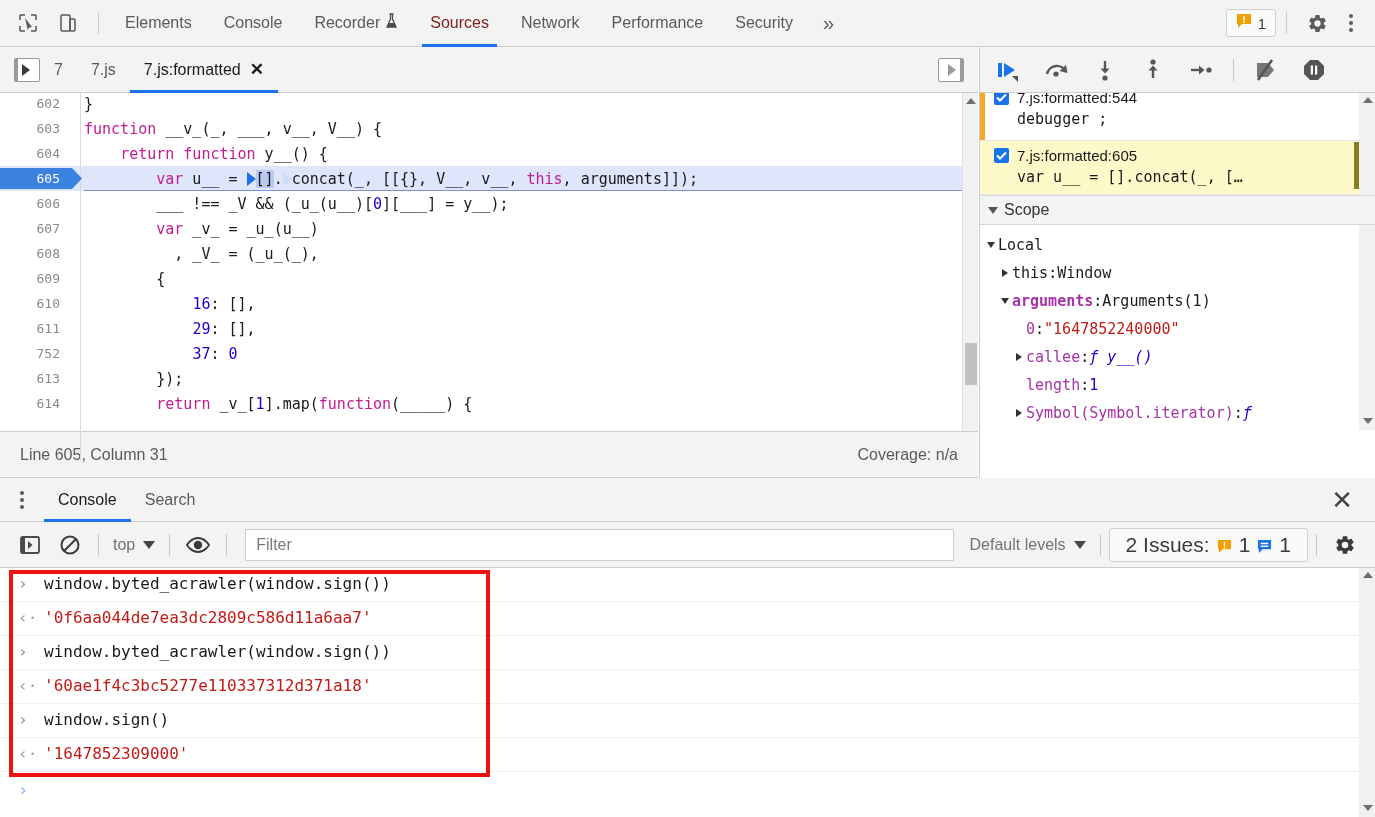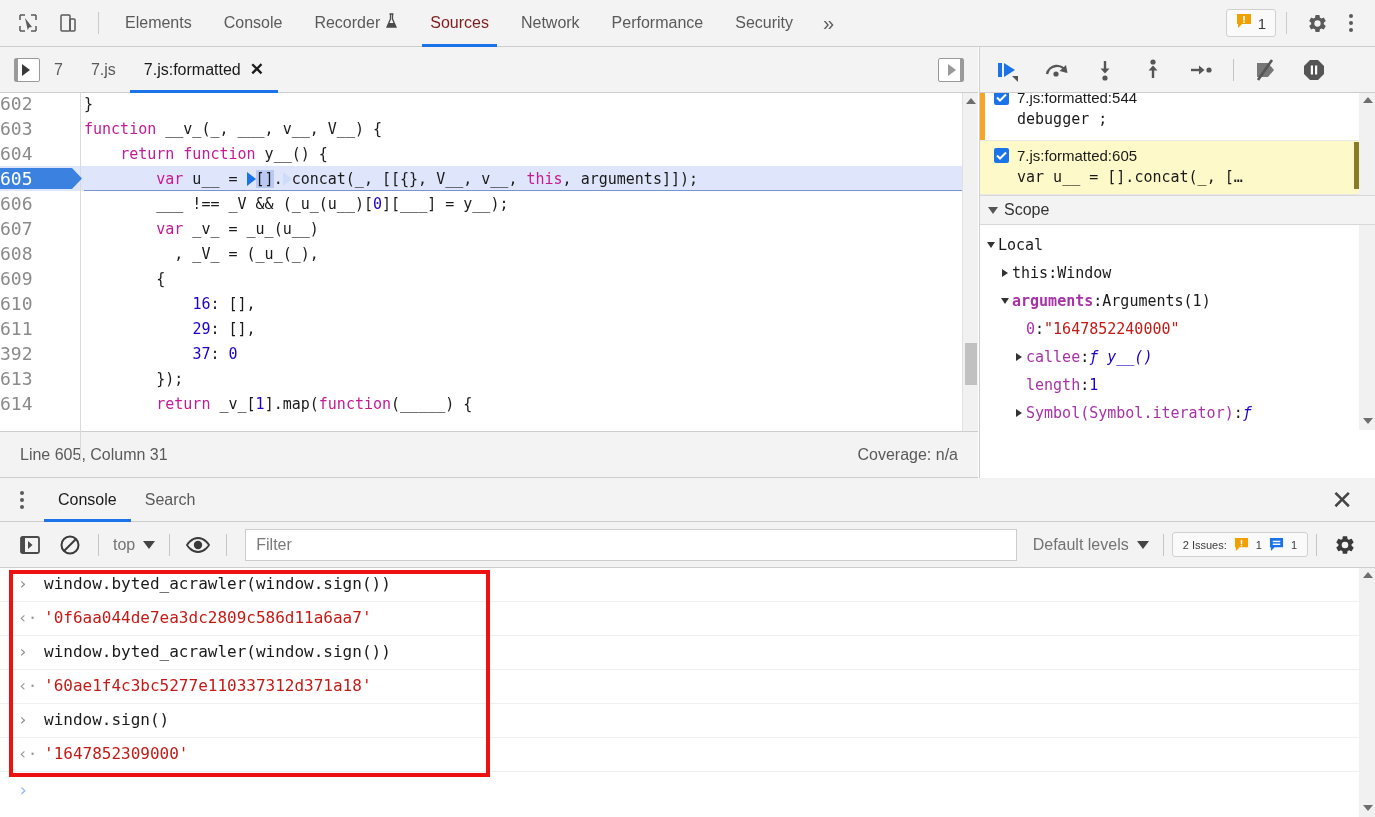--- a/index.html
+++ b/index.html
@@ -81,22 +81,22 @@
 
   
   .editor-wrap {
     position: relative; height: 385px; width: 978px; overflow: hidden;
     font-family: "DejaVu Sans Mono", monospace; font-size: 15px;
   }
   .code-scroll { position: absolute; left: 0; top: 0; right: 16px; bottom: 17px; overflow: hidden; }
   .code-line { display: flex; height: 25px; align-items: center; position: relative; }
   .code-line.highlight { background: #dfe6fb; }
   .ln {
-    width: 72px; min-width: 72px; padding-right: 12px;
-    color: #8a8a8a; font-size: 18px; user-select: none; position: relative; z-index: 2;
+    width: 72px; min-width: 72px; text-align: right; padding-right: 12px;
+    color: #8a8a8a; font-size: 13px; user-select: none; position: relative; z-index: 2;
   }
   .gutter-sep {
     position: absolute; left: 80px; top: 0; bottom: 0; width: 1px; background: #dadada; z-index: 1;
   }
   .code-line.highlight .ln { color: #ffffff; }
   .bp-marker {
     position: absolute; left: 0; top: 0; width: 84px; height: 25px; z-index: 1;
   }
   .bp-marker svg { display: block; }
   .code-text { white-space: pre; color: #1a1a1a; padding-left: 12px; position: relative; z-index: 2; }
@@ -236,21 +236,21 @@
     padding: 0 6px; cursor: pointer;
   }
   .ct-caret { width: 0; height: 0; border-left: 6px solid transparent; border-right: 6px solid transparent; border-top: 8px solid #444; }
   .filter-input {
     flex: 1; height: 32px; margin: 0 10px; background: #fff; border: 1px solid #cdcdcd;
     padding: 0 10px; font-size: 16px; color: #7a7a7a; font-family: "Liberation Sans", sans-serif;
     display: flex; align-items: center;
   }
   .console-issues {
     display: flex; align-items: center; gap: 7px; border: 1px solid #d0d0d0; border-radius: 3px;
-    padding: 4px 10px; background: #fafafa; font-size: 11px; color: #3b3b3b; cursor: pointer;
+    padding: 4px 16px; background: #fafafa; font-size: 21px; color: #3b3b3b; cursor: pointer;
   }
 
   .console-body { position: relative; height: 249px; background: #fff; overflow: hidden; }
   .msg-row {
     display: flex; align-items: flex-start; gap: 12px;
     padding: 6px 0 6px 18px; border-bottom: 1px solid #f0f0f0;
     font-family: "DejaVu Sans Mono", monospace; font-size: 16px; min-height: 34px;
   }
   .msg-glyph { width: 14px; flex: 0 0 auto; font-size: 16px; line-height: 1.3; }
   .msg-glyph.input { color: #8f8f8f; }
@@ -420,21 +420,21 @@
           <span class="ln">610</span>
           <span class="code-text">            <span class="num">16</span>: [],</span>
         </div>
 
         <div class="code-line">
           <span class="ln">611</span>
           <span class="code-text">            <span class="num">29</span>: [],</span>
         </div>
 
         <div class="code-line">
-          <span class="ln">392</span>
+          <span class="ln">752</span>
           <span class="code-text">            <span class="num">37</span>: <span class="num">0</span></span>
         </div>
 
         <div class="code-line">
           <span class="ln">613</span>
           <span class="code-text">        });</span>
         </div>
 
         <div class="code-line">
           <span class="ln">614</span>

